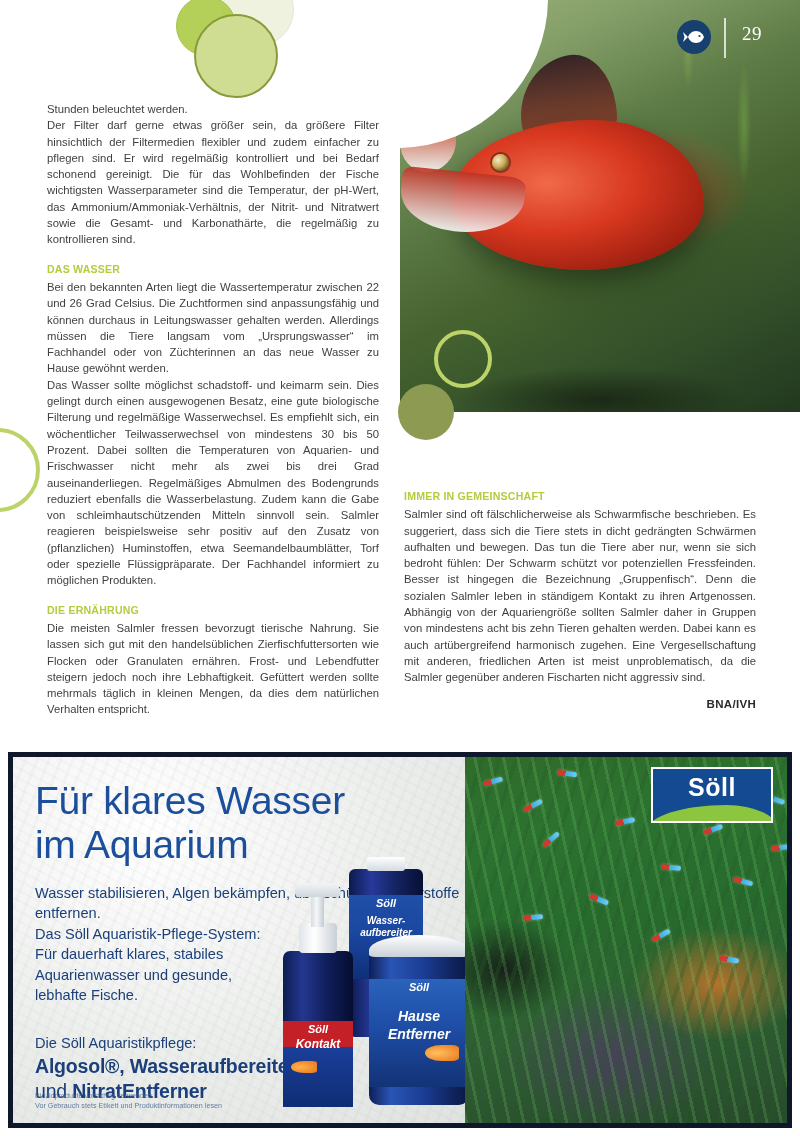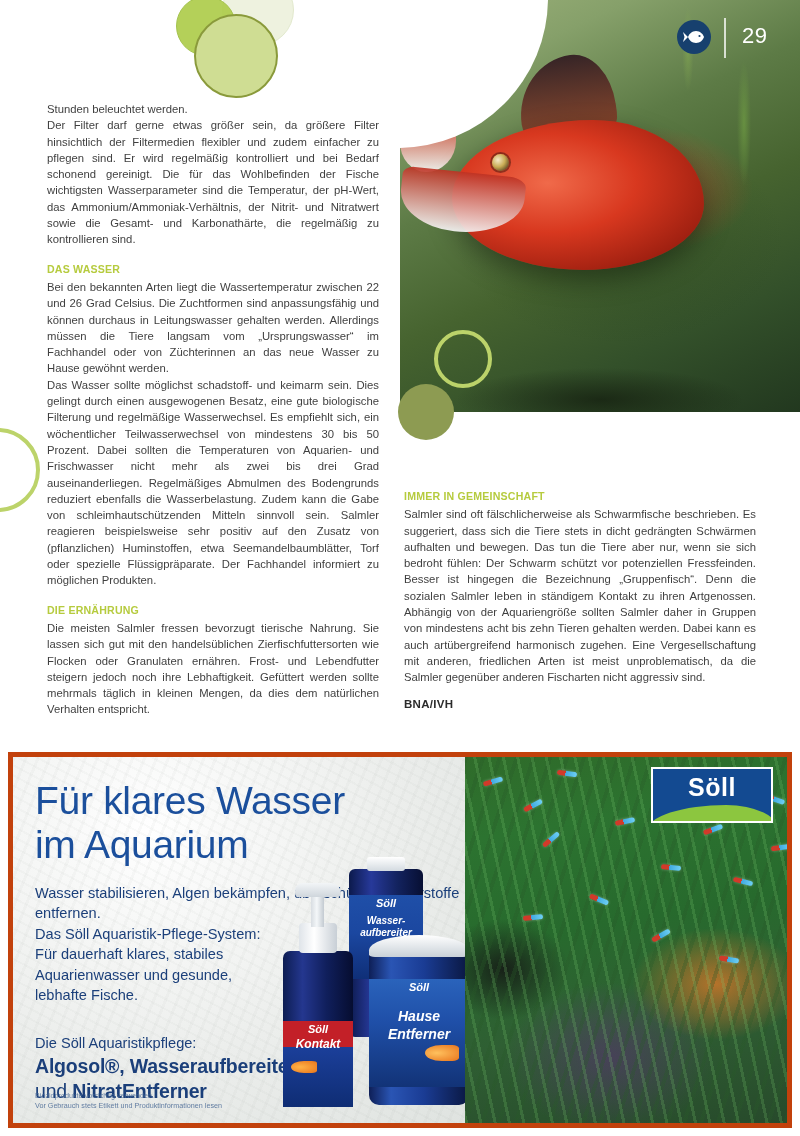--- a/index.html
+++ b/index.html
@@ -127,22 +127,22 @@
     background: #17406e;
     display: flex; align-items: center; justify-content: center;
   }
   .fish-logo svg { display: block; }
   .page-divider {
     position: absolute; left: 724px; top: 18px;
     width: 2px; height: 40px; background: rgba(255,255,255,.75);
   }
   .page-num {
     position: absolute; left: 742px; top: 23px;
-    color: #ffffff; font-size: 22px; letter-spacing: .5px;
-    font-family: Liberation Sans, sans-serif;
+    color: #ffffff; font-size: 19px; letter-spacing: .5px;
+    font-family: Liberation Serif, serif;
   }
 
   
   .col {
     position: absolute;
     font-size: 11.3px;
     line-height: 16.3px;
     color: #3f3f3f;
     text-align: justify;
   }
@@ -153,33 +153,33 @@
   .sec-head {
     color: #b6cb3e;
     font-weight: bold;
     font-size: 10.6px;
     letter-spacing: .2px;
     margin: 13px 0 2px 0;
     text-align: left;
   }
   .sec-head:first-child { margin-top: 8px; }
   .byline {
-    text-align: left;
+    text-align: right;
     font-weight: bold;
     color: #2b2b2b;
     font-size: 11.5px;
     margin-top: 10px;
     letter-spacing: .3px;
   }
 
   
   .ad {
     position: absolute;
     left: 8px; top: 752px; width: 784px; height: 376px;
-    background: #c2410c;
+    background: #0f172a;
     padding: 5px;
     box-sizing: border-box;
   }
   .ad-inner {
     position: relative;
     width: 100%; height: 100%;
     background: #eef0ef;
     overflow: hidden;
     display: flex;
   }

